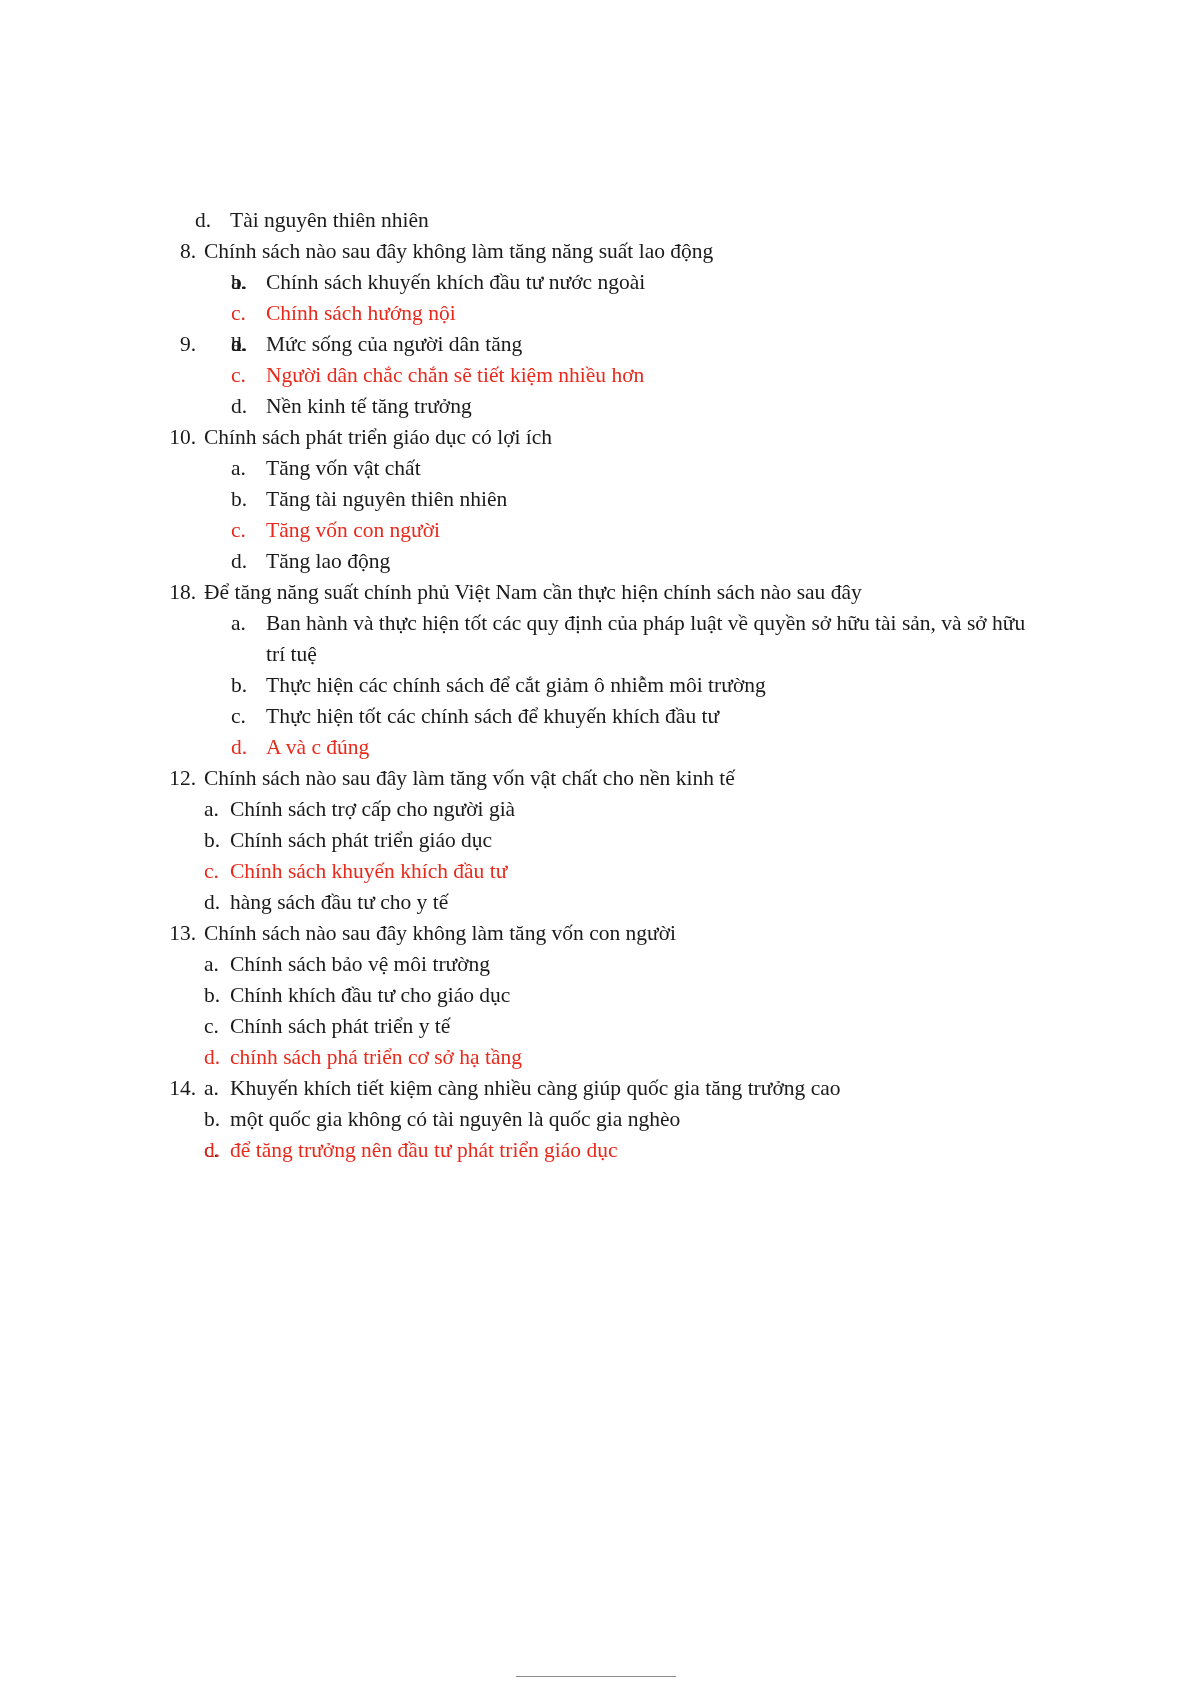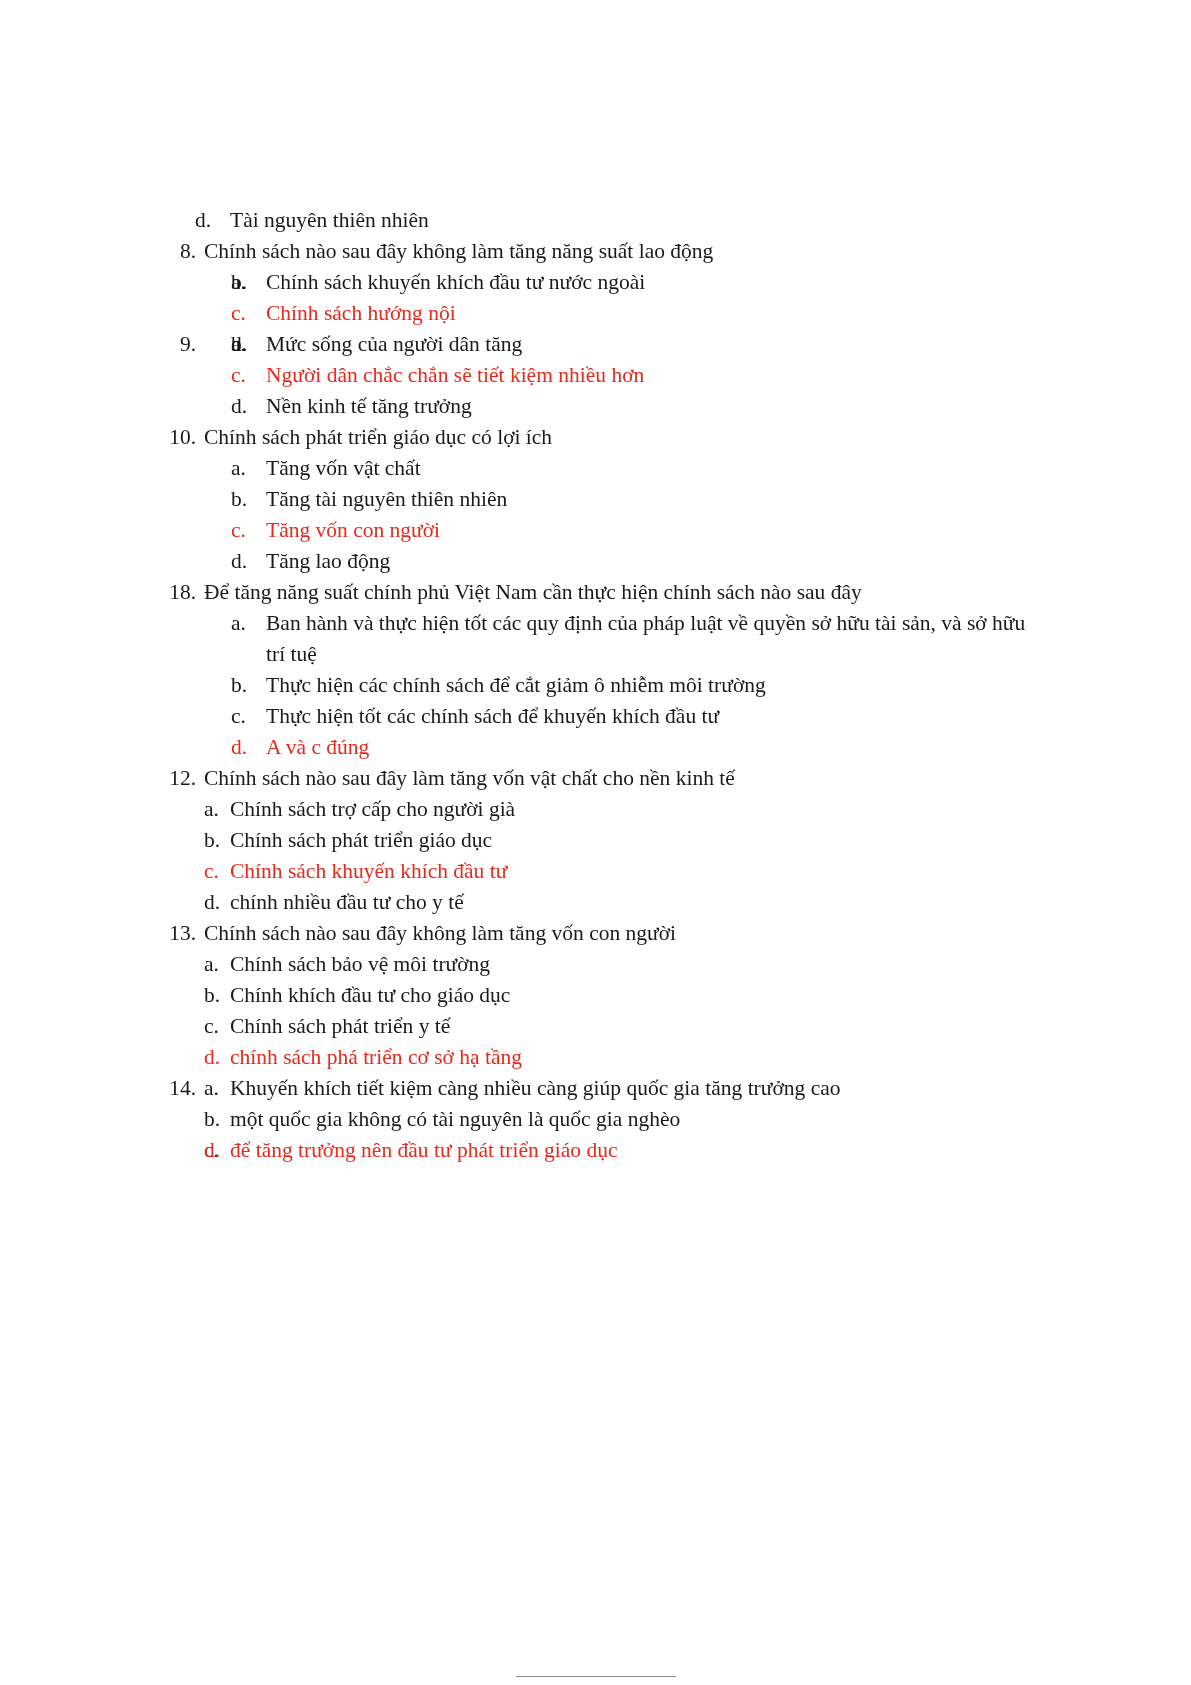--- a/index.html
+++ b/index.html
@@ -152,21 +152,21 @@
             <li class="choice answer"><span class="c-marker">d.</span><span>A và c đúng</span></li>
           </ul>
         </li>
         <li class="question">
           <span class="q-marker">12.</span>
           <span class="q-text">Chính sách nào sau đây làm tăng vốn vật chất cho nền kinh tế</span>
           <ul class="choices flat">
             <li class="choice"><span class="c-marker">a.</span><span>Chính sách trợ cấp cho người già</span></li>
             <li class="choice"><span class="c-marker">b.</span><span>Chính sách phát triển giáo dục</span></li>
             <li class="choice answer"><span class="c-marker">c.</span><span>Chính sách khuyến khích đầu tư</span></li>
-            <li class="choice"><span class="c-marker">d.</span><span>chính nhiều đầu tư cho y tế</span></li>
+            <li class="choice"><span class="c-marker">d.</span><span>hàng sách đầu tư cho y tế</span></li>
           </ul>
         </li>
         <li class="question">
           <span class="q-marker">13.</span>
           <span class="q-text">Chính sách nào sau đây không làm tăng vốn con người</span>
           <ul class="choices flat">
             <li class="choice"><span class="c-marker">a.</span><span>Chính sách bảo vệ môi trường</span></li>
             <li class="choice"><span class="c-marker">b.</span><span>Chính khích đầu tư cho giáo dục</span></li>
             <li class="choice"><span class="c-marker">c.</span><span>Chính sách phát triển y tế</span></li>
             <li class="choice answer"><span class="c-marker">d.</span><span>chính sách phá triển cơ sở hạ tầng</span></li>

